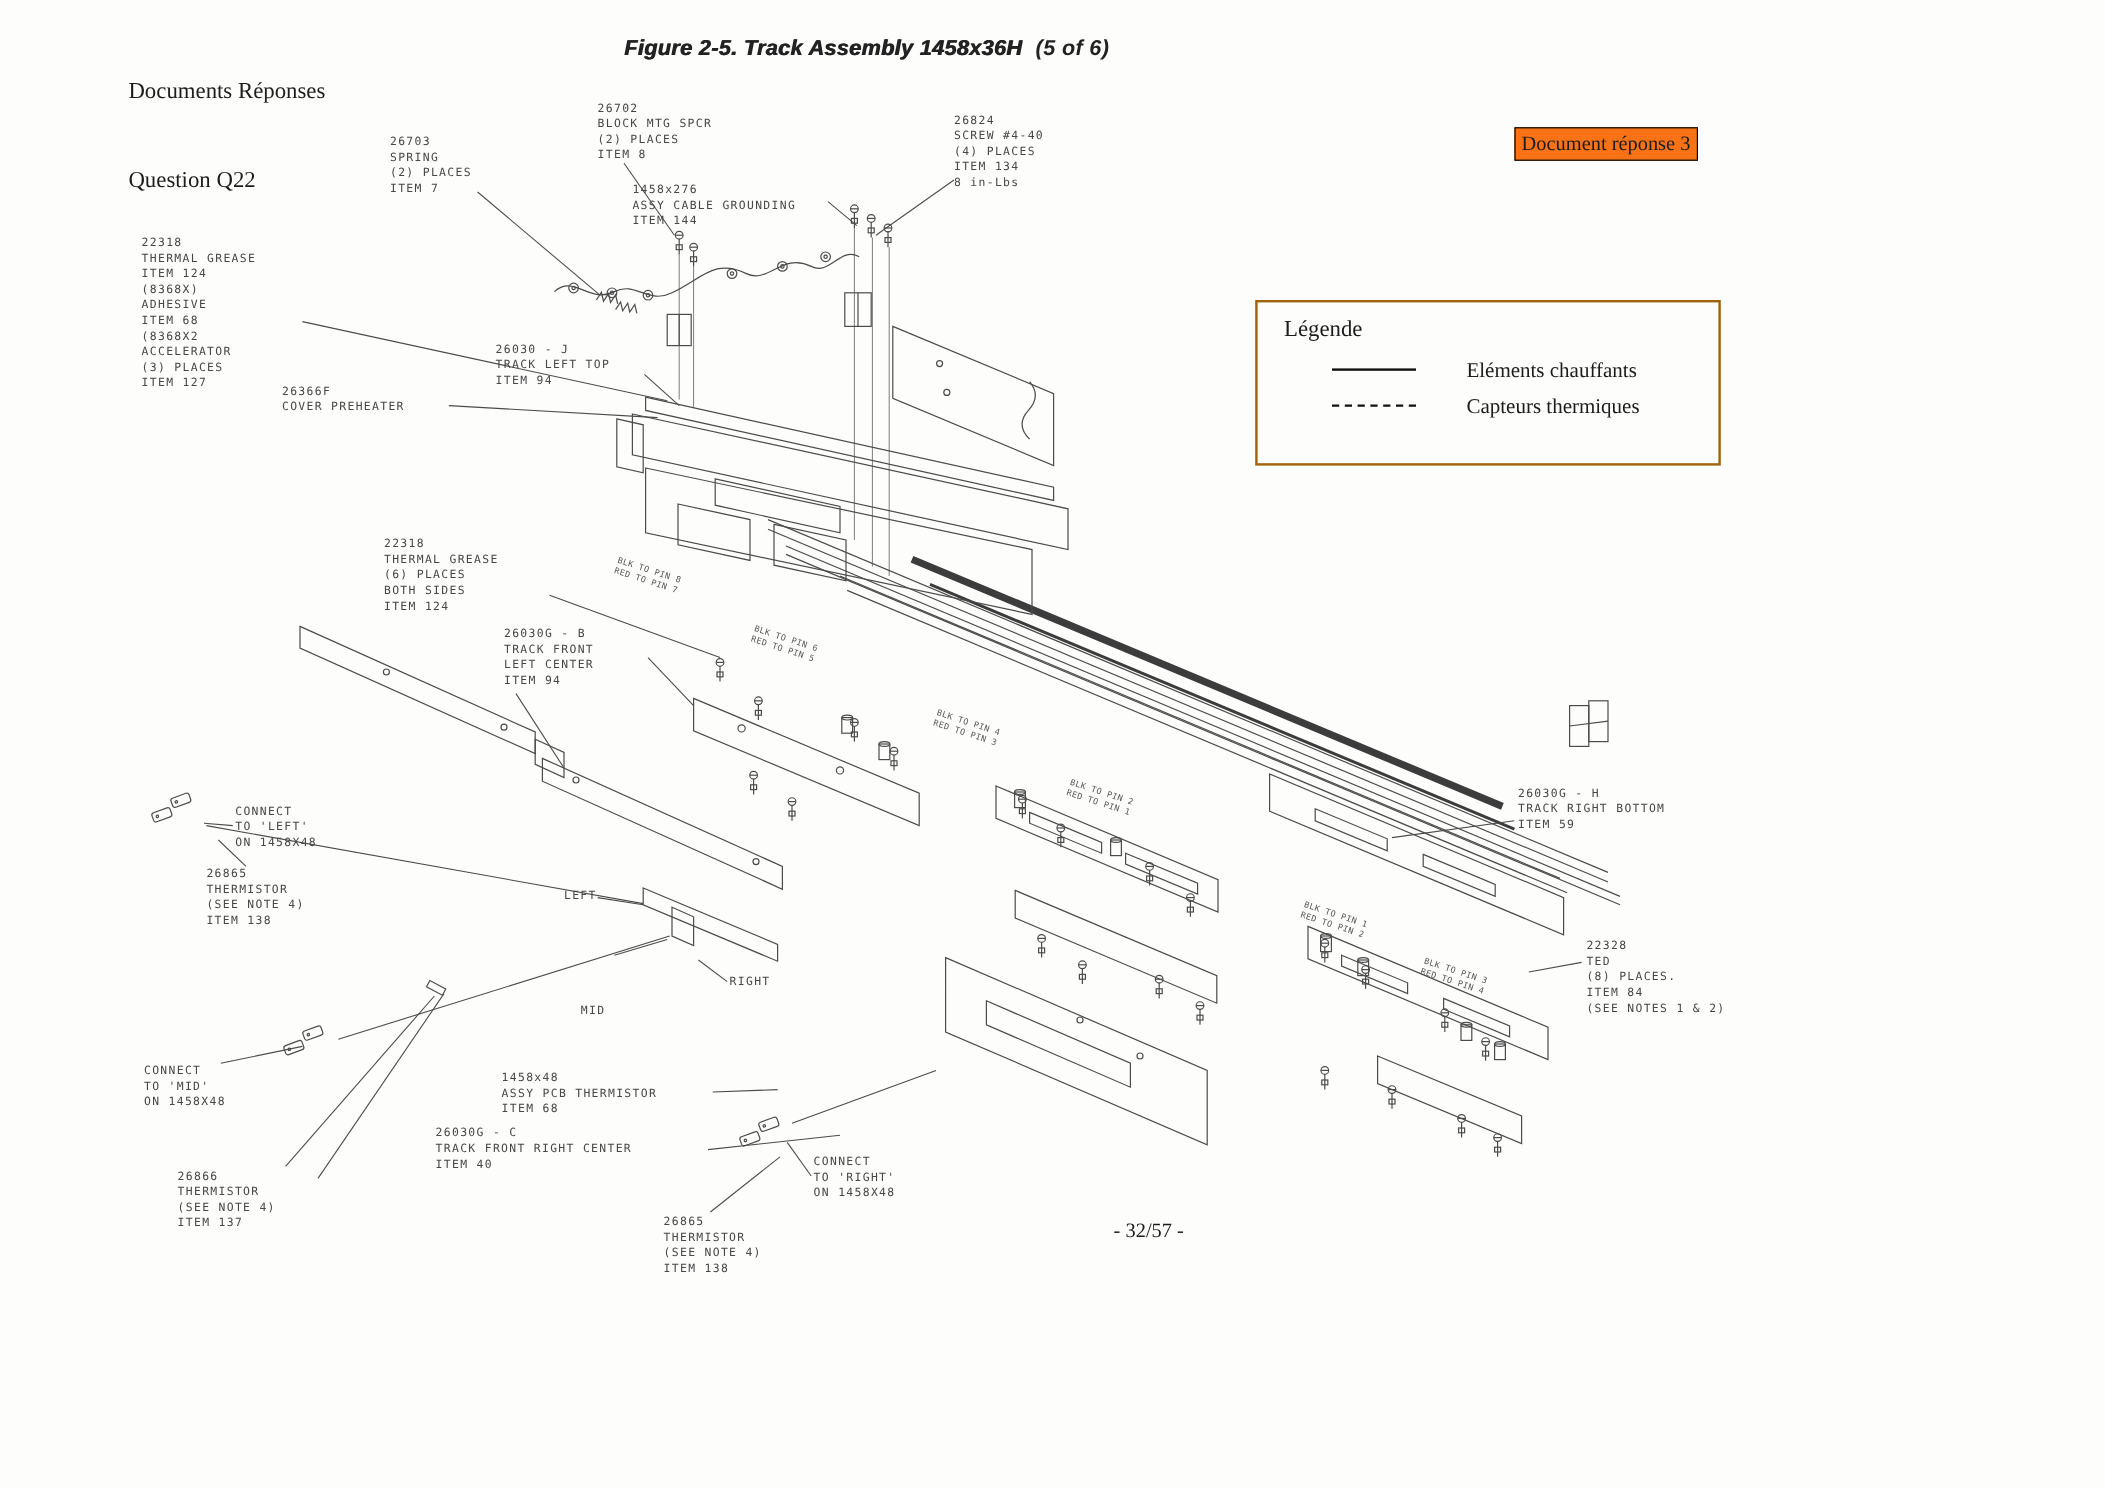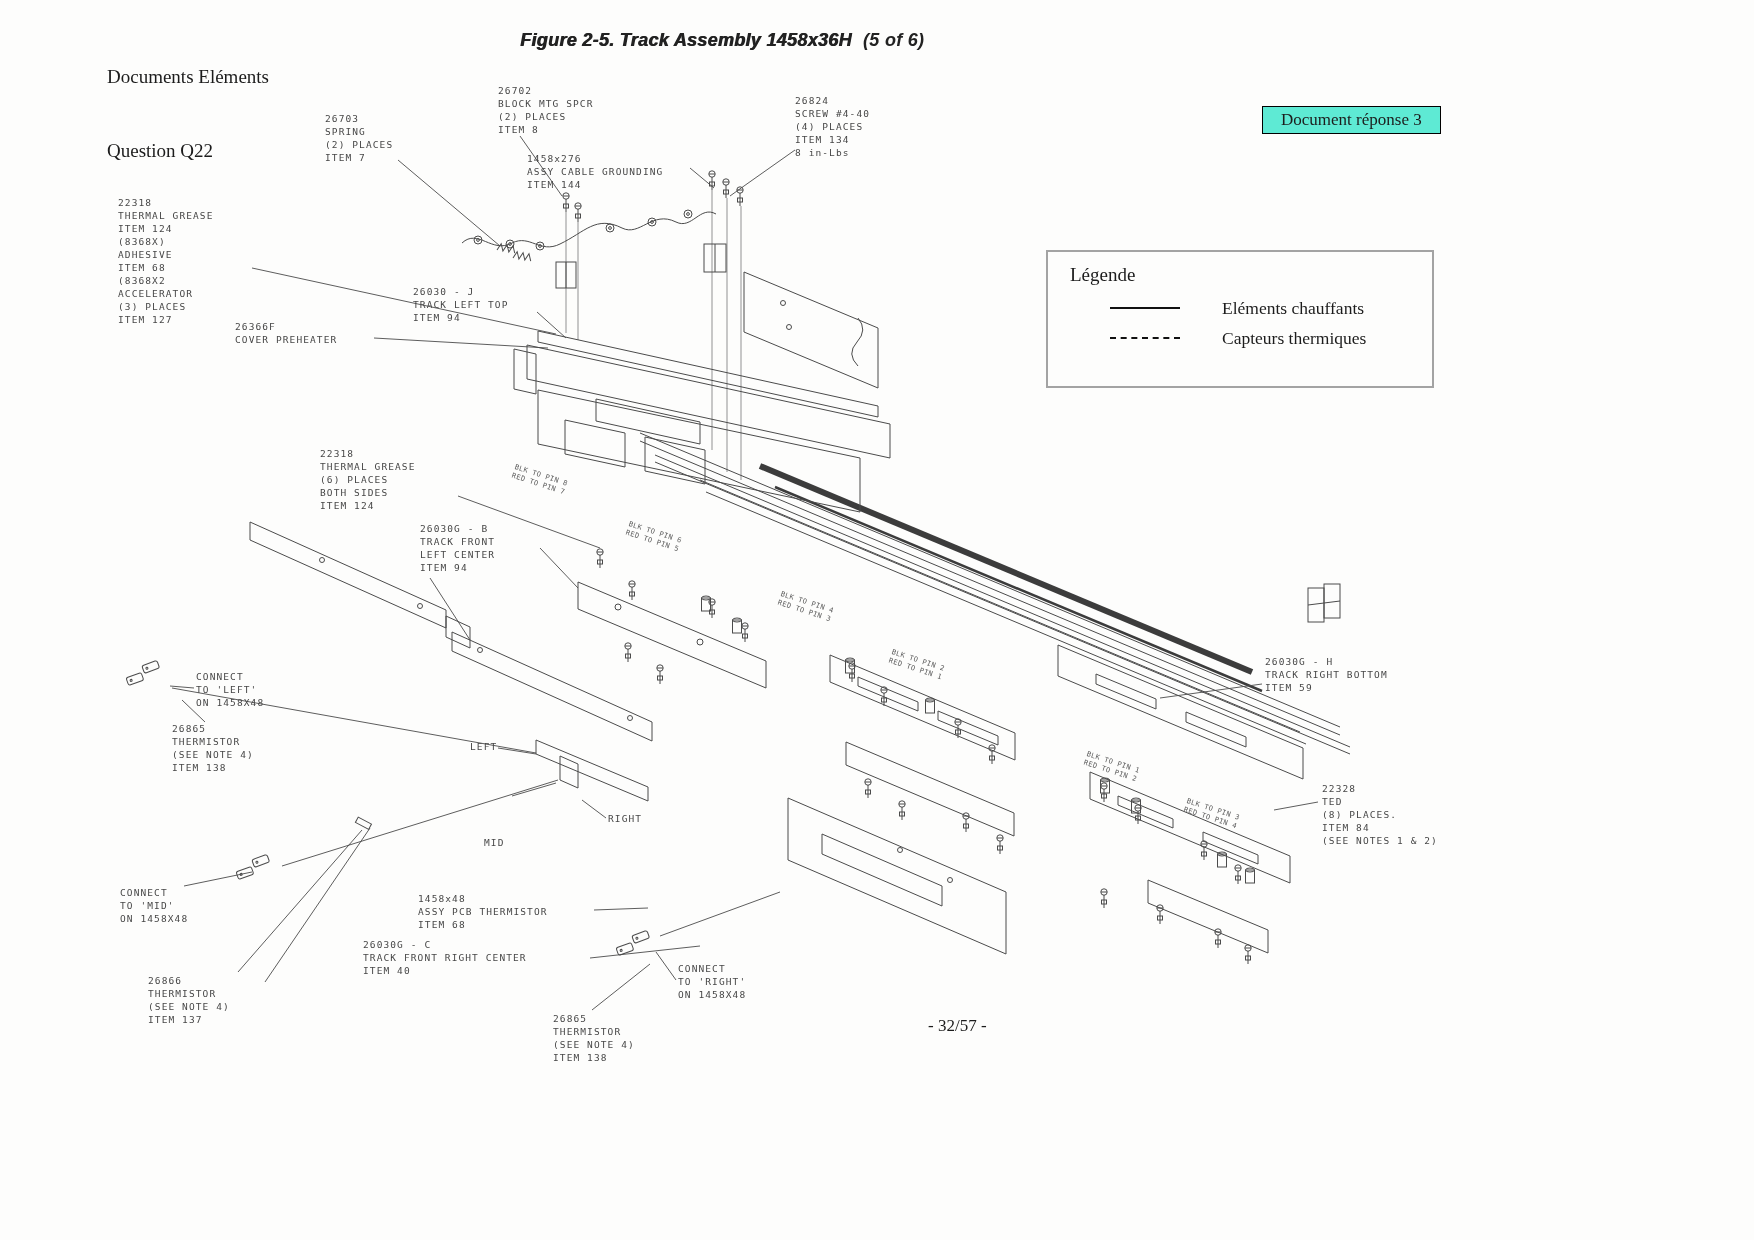--- a/index.html
+++ b/index.html
@@ -10,25 +10,25 @@
   .abs{position:absolute;}
   .figure-title{
     left:520px;top:30px;font-family:"Liberation Sans",sans-serif;
     font-style:italic;font-weight:bold;font-size:18px;color:#222;
     text-shadow:0.7px 0 0 #222;letter-spacing:0.3px;
   }
   .figure-title .suffix{font-weight:700;text-shadow:none;margin-left:6px;}
   .doc-header{left:107px;top:66px;font-size:19px;}
   .question{left:107px;top:140px;font-size:19px;}
   .doc-response-box{
-    left:1262px;top:106px;border:1.6px solid #000;padding:3px 18px;
-    font-size:17px;background:#5eead4;text-align:center;
+    left:1262px;top:106px;border:1.6px solid #000;padding:3px 5px;
+    font-size:17px;background:#f97316;text-align:center;
   }
   .legend-box{
-    left:1046px;top:250px;width:388px;height:138px;border:2px solid #a3a3a3;
+    left:1046px;top:250px;width:388px;height:138px;border:2px solid #a16207;
     background:#fdfdfc;box-sizing:border-box;
   }
   .legend-title{margin:12px 0 10px 22px;font-size:19px;}
   .legend-row{display:flex;align-items:center;margin:6px 0 0 62px;height:24px;}
   .legend-line{width:70px;flex:0 0 70px;}
   .legend-line.solid{border-top:2px solid #111;}
   .legend-line.dashed{border-top:2.4px dashed #111;}
   .legend-label{margin-left:42px;font-size:17.5px;}
   .page-number{left:928px;top:1016px;font-size:17px;}
   .callout{
@@ -241,21 +241,21 @@
         <line x1="1318" y1="802" x2="1274" y2="810"></line>
       </g>
     </g>
   </svg>
 
   <div class="abs figure-title">
     <span>Figure 2-5.  Track Assembly 1458x36H</span>
     <span class="suffix">(5 of 6)</span>
   </div>
 
-  <div class="abs doc-header">Documents Eléments</div>
+  <div class="abs doc-header">Documents Réponses</div>
   <div class="abs question">Question Q22</div>
 
   <div class="abs doc-response-box">
     <span>Document réponse 3</span>
   </div>
 
   <div class="abs legend-box">
     <div class="legend-title">Légende</div>
     <div class="legend-row">
       <div class="legend-line solid"></div>

